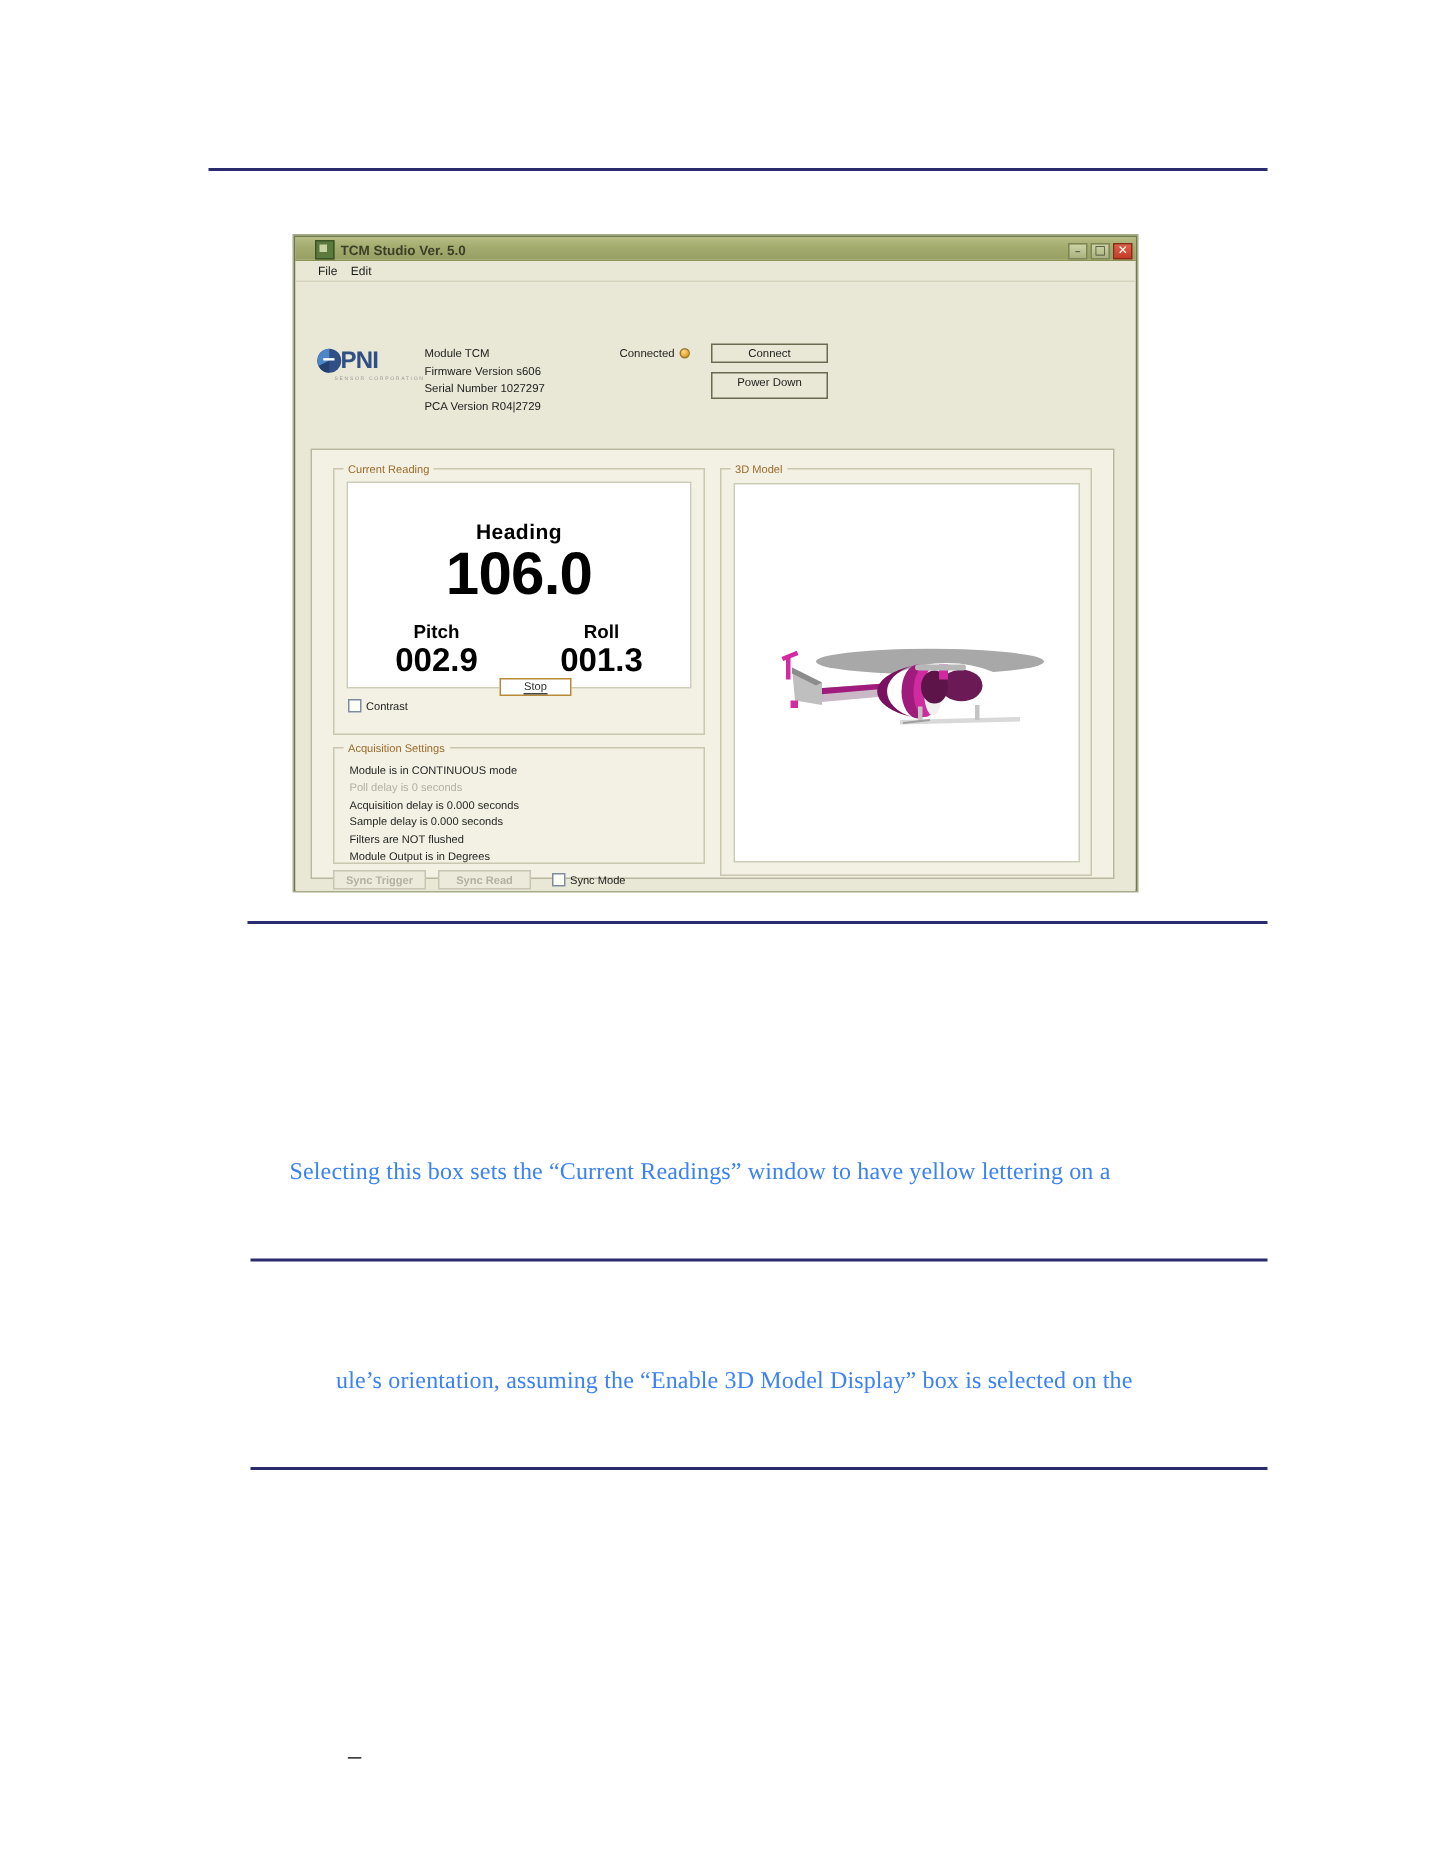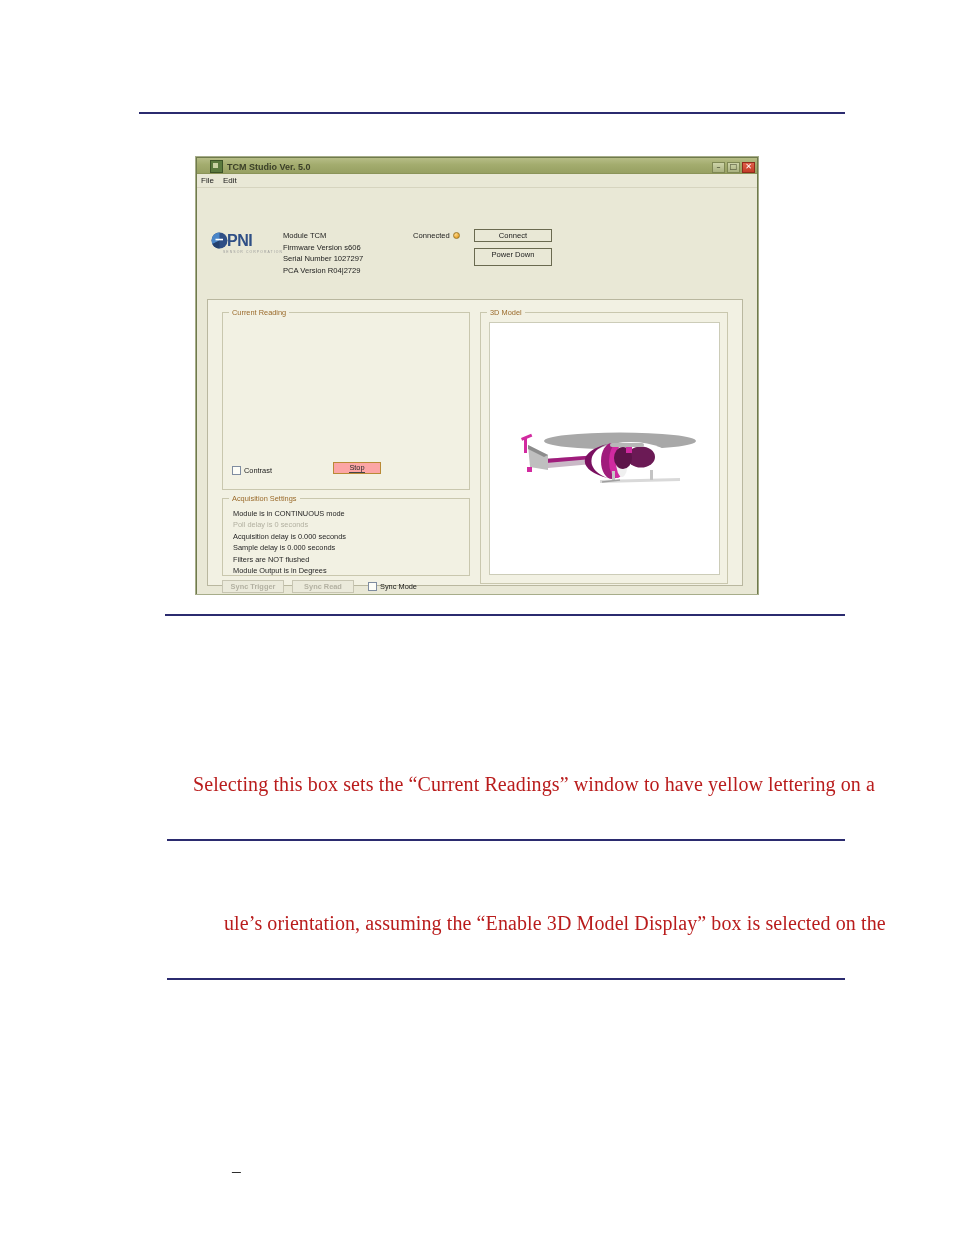--- a/index.html
+++ b/index.html
@@ -17,22 +17,22 @@
   .doc-rule {
     position: absolute;
     height: 0;
     border-top: 2px solid #2b2b6f;
   }
   .doc-rule.thin { border-top-width: 2px; }
 
   .doc-para {
     position: absolute;
     font-family: "Liberation Serif", serif;
-    font-size: 20px;
-    color: #b91c1c;
+    font-size: 16px;
+    color: #3b82f6;
     letter-spacing: 0.1px;
     white-space: nowrap;
   }
 
   .doc-dash {
     position: absolute;
     font-family: "Liberation Serif", serif;
     font-size: 17.5px;
     color: #000;
   }
@@ -104,21 +104,21 @@
     background: linear-gradient(to bottom,#e0604a,#c43c28);
     border-color: #8f2a1b;
   }
   .win-btn.close span { color: #fff; top: -1px; font-weight: bold; }
 
   .menubar {
     height: 13px;
     background: #e9e8d6;
     display: flex;
     align-items: center;
-    padding-left: 4px;
+    padding-left: 15px;
     gap: 9px;
     border-bottom: 1px solid #d6d4bf;
   }
   .menu-item {
     font-size: 8px;
     color: #1c1c1c;
     line-height: 11px;
   }
 
   .app-body {
@@ -293,23 +293,23 @@
     width: 9px; height: 9px;
     background: #fdfdf7;
     border: 1px solid #7f8ca0;
     box-sizing: border-box;
     flex: 0 0 auto;
   }
   .chk-label { font-size: 7.4px; color: #1b1b1b; }
 
   #btn-stop {
     position: absolute;
-    left: 110px; top: 149px;
+    left: 110px; top: 139px;
     width: 48px; height: 12px;
-    background: #fca5a5;
+    background: #ffffff;
     border: 1px solid #b98a36;
     box-sizing: border-box;
     font-size: 7.4px;
     text-align: center;
     line-height: 10px;
     color: #2a2a2a;
   }
   #btn-stop span { border-bottom: 1px solid #444; padding-bottom: 0px; }
 
   .acq-list {
@@ -419,20 +419,32 @@
 
     <div class="btn-std" id="btn-connect">Connect</div>
     <div class="btn-std" id="btn-powerdown">Power Down</div>
 
 
     <div class="tabpanel">
 
       <div class="group" id="grp-current">
         <div class="group-title">Current Reading</div>
 
+        <div class="reading-box">
+          <div class="rd-heading-label">Heading</div>
+          <div class="rd-heading-value">106.0</div>
+          <div class="rd-sub left">
+            <div class="lbl">Pitch</div>
+            <div class="val">002.9</div>
+          </div>
+          <div class="rd-sub right">
+            <div class="lbl">Roll</div>
+            <div class="val">001.3</div>
+          </div>
+        </div>
 
         <div class="contrast-row">
           <div class="chk"></div>
           <div class="chk-label">Contrast</div>
         </div>
 
         <div id="btn-stop">
           <span>Stop</span>
         </div>
       </div>

